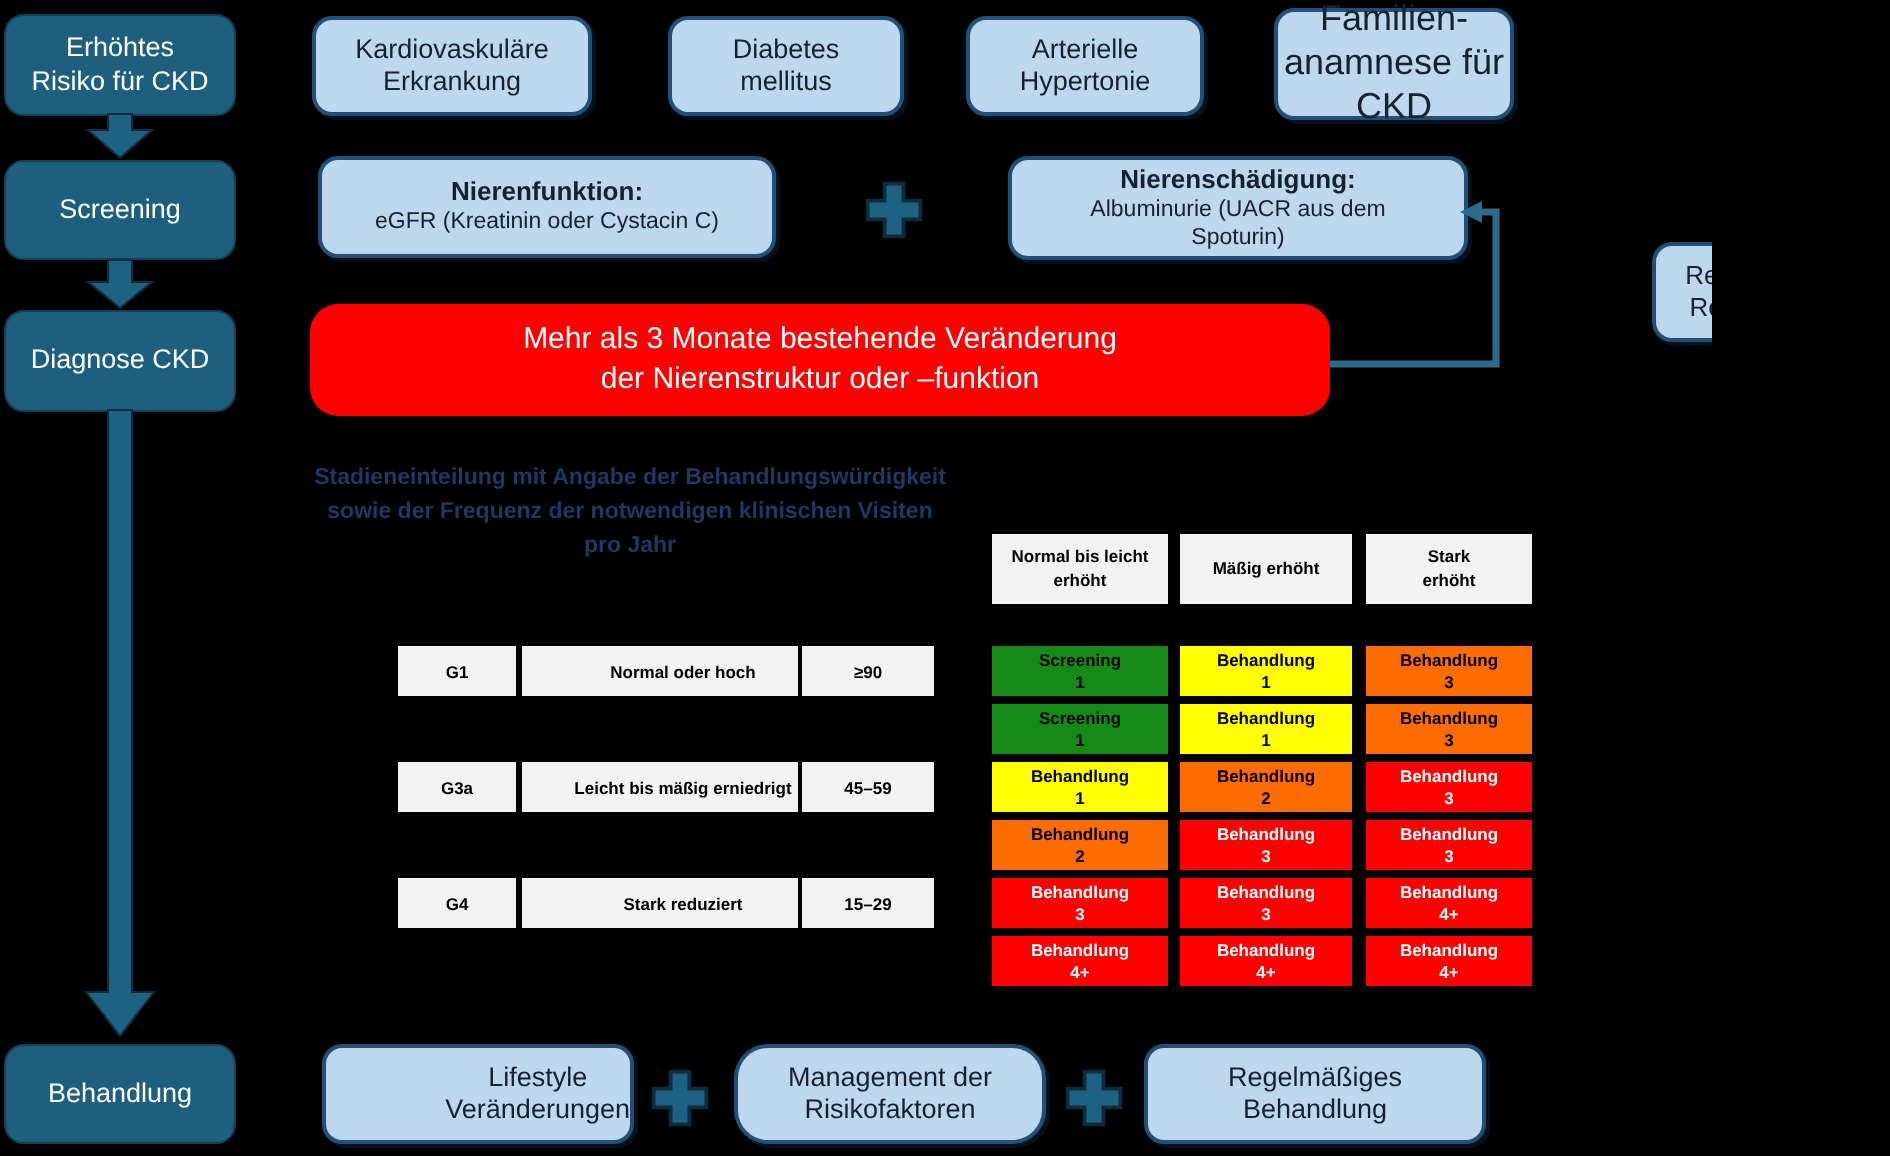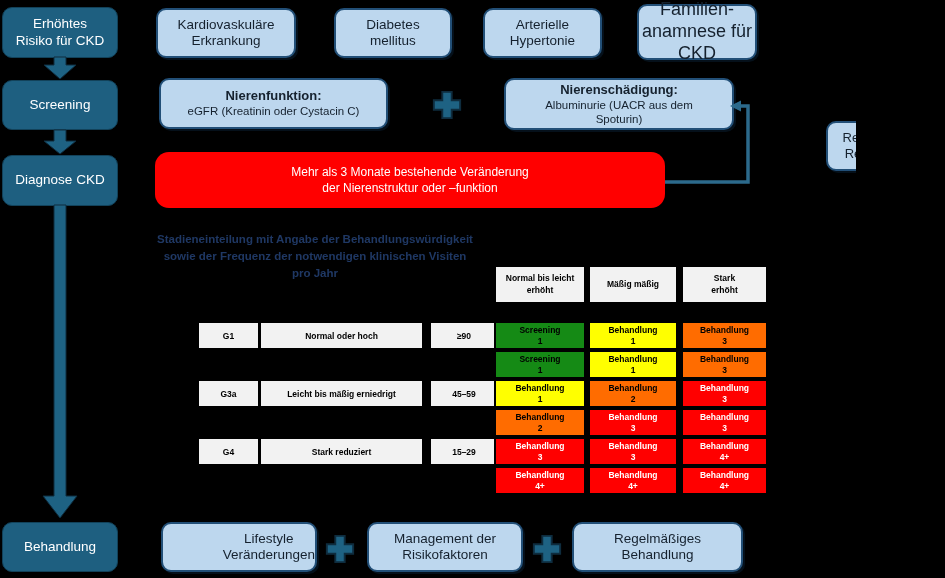--- a/index.html
+++ b/index.html
@@ -22,48 +22,48 @@
            font-size:13.5px;font-weight:500;line-height:1.22;box-sizing:border-box;
            box-shadow:2px 2px 0 rgba(10,35,58,.45);}
   #rf-kardio{left:156px;top:8px;width:140px;height:50px;}
   #rf-diabetes{left:334px;top:8px;width:118px;height:50px;align-items:center;}
   #rf-hypertonie{left:483px;top:8px;width:119px;height:50px;}
   #rf-familie{left:637px;top:4px;width:120px;height:56px;font-size:18px;}
   #nierenfunktion{left:159px;top:78px;width:229px;height:51px;}
   #nierenschaedigung{left:504px;top:78px;width:230px;height:52px;}
   #rescreening{left:826px;top:121px;width:117px;height:50px;font-size:13px;}
   #tx-lifestyle{left:161px;top:522px;width:156px;height:50px;align-items:flex-end;}
-  #tx-management{left:367px;top:522px;width:156px;height:50px;}
+  #tx-management{left:367px;top:522px;width:156px;height:50px;border-radius:17px;}
   #tx-medik{left:572px;top:522px;width:171px;height:50px;}
   .litebox .t1{font-weight:700;font-size:13px;}
   .litebox .t2{font-weight:500;font-size:11.5px;line-height:1.25;}
 
   
   #redbox{position:absolute;left:155px;top:152px;width:510px;height:56px;background:#FF0000;
           border-radius:14px;color:#fff;display:flex;align-items:center;justify-content:center;
-          font-size:12px;font-weight:500;line-height:1.35;}
+          font-size:15px;font-weight:500;line-height:1.35;}
 
   
   #staging-heading{position:absolute;left:130px;top:231px;width:370px;color:#1F3864;
                    font-size:11.5px;font-weight:700;line-height:17px;}
 
   
   .hcell{position:absolute;top:265px;height:39px;background:#F2F2F2;border:2px solid #000;
          box-sizing:border-box;display:flex;align-items:center;justify-content:center;
          color:#000;font-size:8.5px;font-weight:700;line-height:1.3;}
   #hc0{left:494px;width:92px;}
   #hc1{left:588px;width:90px;}
   #hc2{left:681px;width:87px;}
 
   
   .tcell{position:absolute;height:29px;background:#F2F2F2;border:2px solid #000;
          box-sizing:border-box;display:flex;align-items:center;justify-content:center;
          color:#000;font-size:8.5px;font-weight:700;}
   .rowA{top:321px;} .rowB{top:379px;} .rowC{top:437px;}
-  .tg{left:197px;width:63px;} .td{left:259px;width:165px;} .trg{left:429px;width:70px;}
+  .tg{left:197px;width:63px;} .td{left:259px;width:165px;} .trg{left:399px;width:70px;}
 
   
   .gc{position:absolute;height:29px;border:2px solid #000;box-sizing:border-box;
       display:flex;flex-direction:column;align-items:center;justify-content:center;
       font-size:8.5px;font-weight:700;line-height:1.2;color:#000;}
   .c0{left:494px;width:92px;} .c1{left:588px;width:90px;} .c2{left:681px;width:87px;}
   .r0{top:321px;} .r1{top:350px;} .r2{top:379px;} .r3{top:408px;} .r4{top:437px;} .r5{top:466px;}
   .lv-green{background:#158A15;color:#000;}
   .lv-yellow{background:#FFFF00;color:#000;}
   .lv-orange{background:#FF6C00;color:#000;}
@@ -137,21 +137,21 @@
 
   <div id="staging-heading" class="txt">Stadieneinteilung mit Angabe der Behandlungswürdigkeit
 sowie der Frequenz der notwendigen klinischen Visiten
 pro Jahr</div>
 
   <div class="hcell" id="hc0">
     <span class="txt">Normal bis leicht
 erhöht</span>
   </div>
   <div class="hcell" id="hc1">
-    <span class="txt">Mäßig mäßig</span>
+    <span class="txt">Mäßig erhöht</span>
   </div>
   <div class="hcell" id="hc2">
     <span class="txt">Stark
 erhöht</span>
   </div>
 
   <div class="tcell tg rowA">
       <span>G1</span>
     </div>
   <div class="tcell td rowA">

